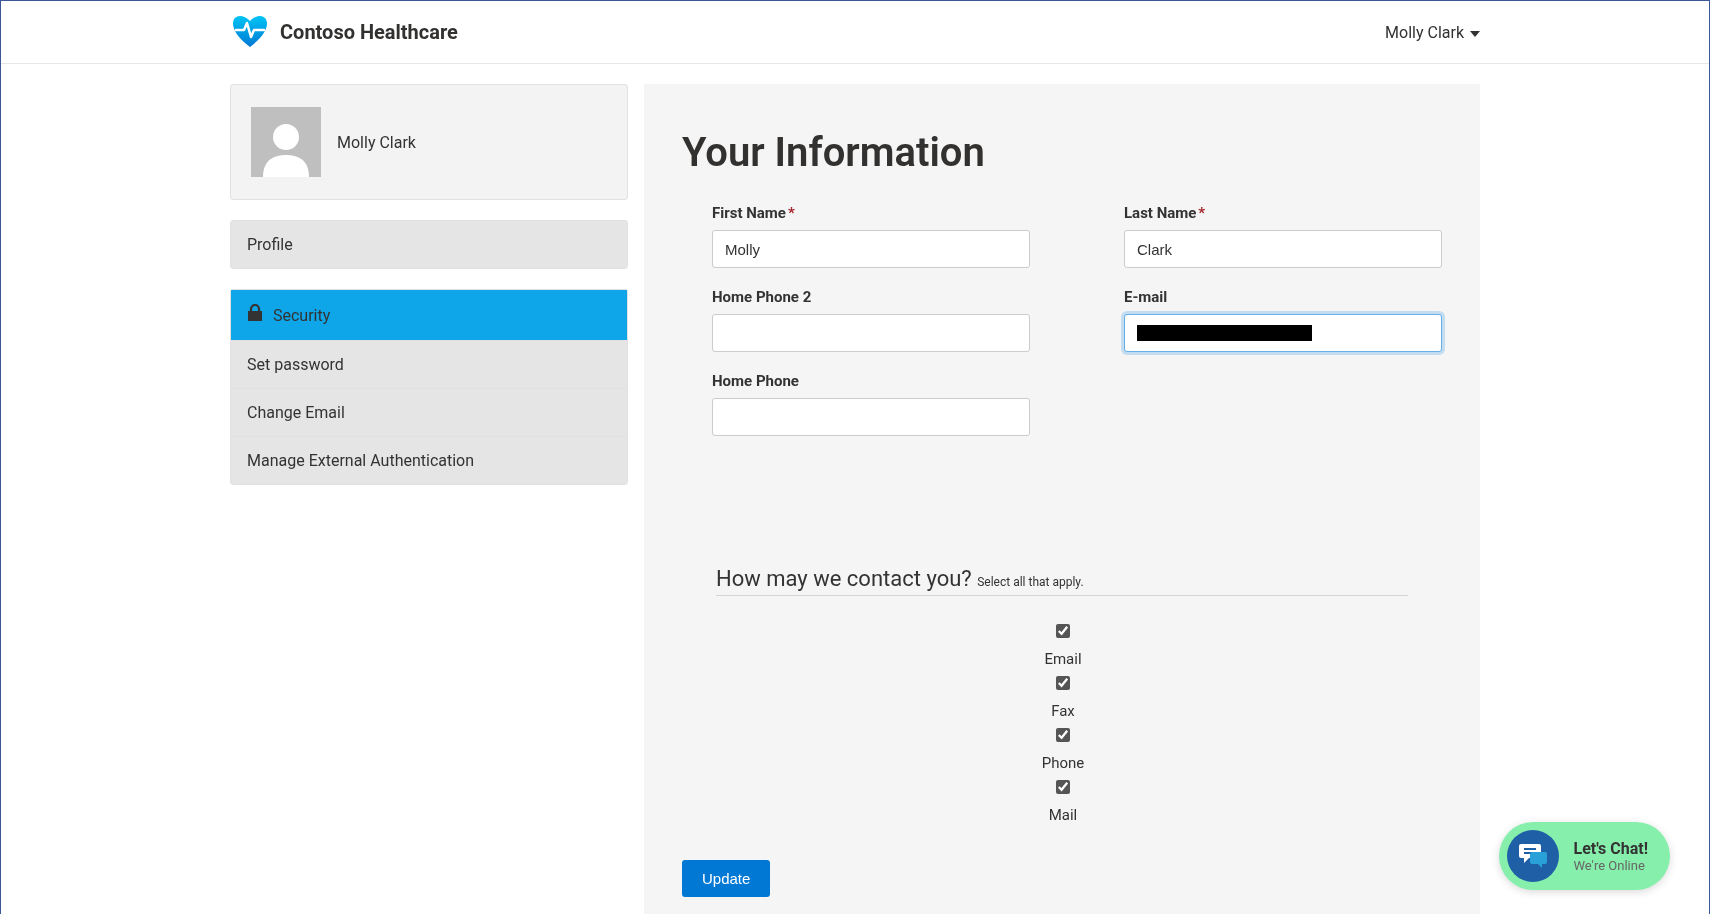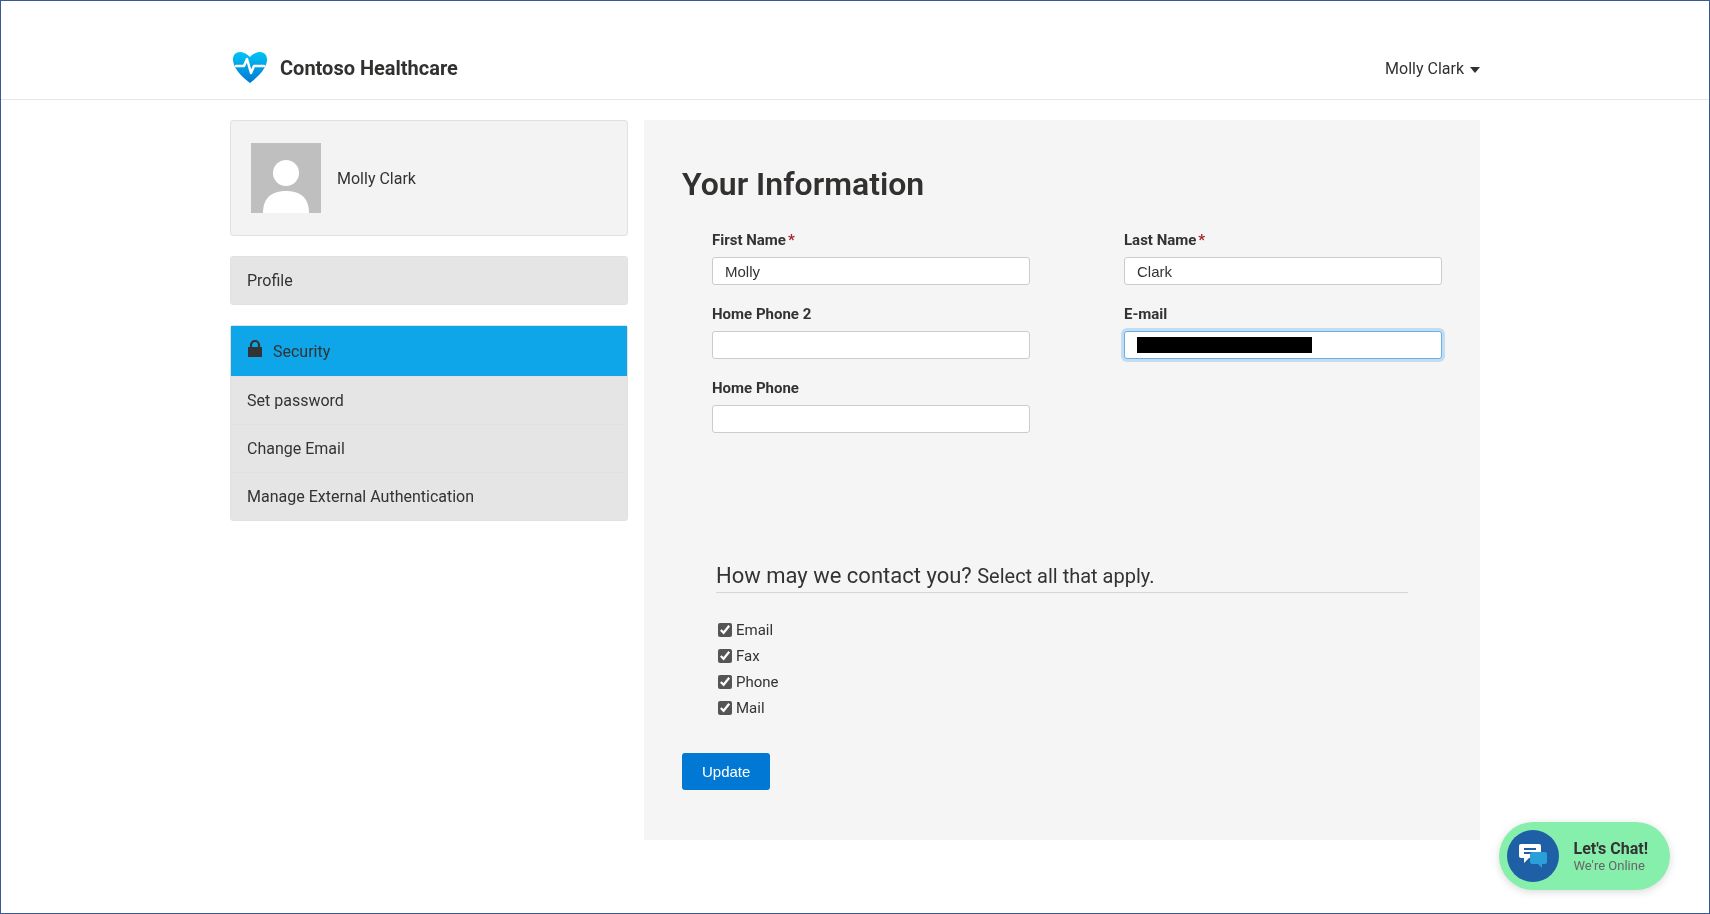--- a/index.html
+++ b/index.html
@@ -16,21 +16,20 @@
     .outer-frame {
       border: 1px solid #3b5998;
       min-height: 100vh;
     }
     .navbar {
       display: flex;
       align-items: center;
       justify-content: flex-end;
       padding: 10px 12px;
       border-bottom: 1px solid #e6e6e6;
-      margin-top: 36px;
     }
     .container {
       max-width: 1280px;
       margin: 0 auto;
       padding: 0 15px;
     }
     .brand {
       display: flex;
       align-items: center;
       gap: 10px;
@@ -115,21 +114,21 @@
     .sidebar-header svg {
       flex-shrink: 0;
     }
     .main-panel {
       flex: 1;
       background: #f5f5f5;
       padding: 45px 38px 30px 38px;
       min-height: 720px;
     }
     .page-title {
-      font-size: 32px;
+      font-size: 40px;
       font-weight: 600;
       color: #323130;
       margin-bottom: 28px;
     }
     .form-grid {
       display: flex;
       gap: 64px;
       justify-content: space-between;
     }
     .form-col {
@@ -146,21 +145,21 @@
       font-weight: 700;
       color: #333;
       margin-bottom: 8px;
     }
     .required {
       color: #a4262c;
       margin-left: 2px;
     }
     .form-input {
       width: 100%;
-      height: 28px;
+      height: 38px;
       padding: 6px 12px;
       font-size: 15px;
       border: 1px solid #ccc;
       border-radius: 3px;
       background: #fff;
       color: #333;
     }
     .form-input.focused {
       border-color: #66afe9;
       outline: 0;
@@ -177,35 +176,36 @@
       padding: 0 34px 0 34px;
     }
     .contact-heading {
       font-size: 22px;
       font-weight: 400;
       color: #333;
       border-bottom: 1px solid #d6d6d6;
       padding-bottom: 4px;
     }
     .contact-hint {
-      font-size: 20px;
+      font-size: 12px;
       font-weight: 400;
       color: #333;
     }
     .checkbox-list {
       margin-top: 28px;
       padding-left: 2px;
     }
     .checkbox-row {
       display: flex;
       align-items: center;
-      gap: 4px;
+      gap: 12px;
       margin-bottom: 8px;
       font-size: 15px;
       color: #333;
+      flex-direction: column;
     }
     .checkbox-row input {
       width: 14px;
       height: 14px;
       accent-color: #555;
       cursor: pointer;
     }
     .update-btn {
       margin-top: 28px;
       margin-left: 0;

